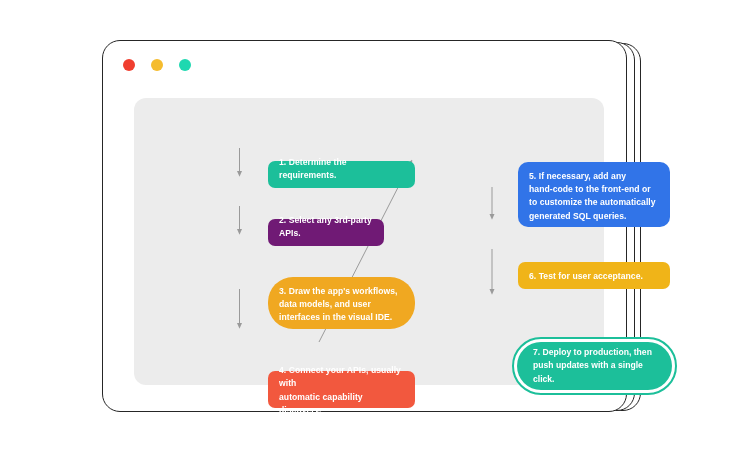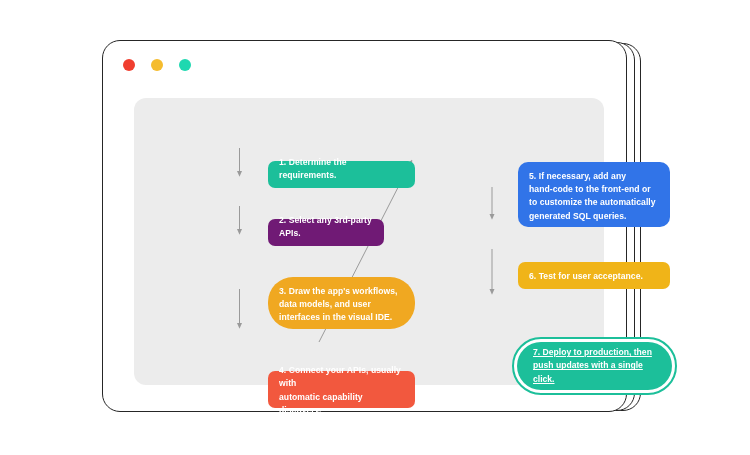--- a/index.html
+++ b/index.html
@@ -106,21 +106,20 @@
     border-radius: 25px;
     color: #ffffff;
     font-size: 8.6px;
     line-height: 13.2px;
     font-weight: bold;
     box-sizing: border-box;
     padding: 0 16px;
     display: flex;
     align-items: center;
     white-space: pre-line;
-    text-decoration: underline;
   }
 
   
   .connectors {
     position: absolute;
     left: 0; top: 0;
     width: 750px; height: 455px;
     pointer-events: none;
   }
 </style>

